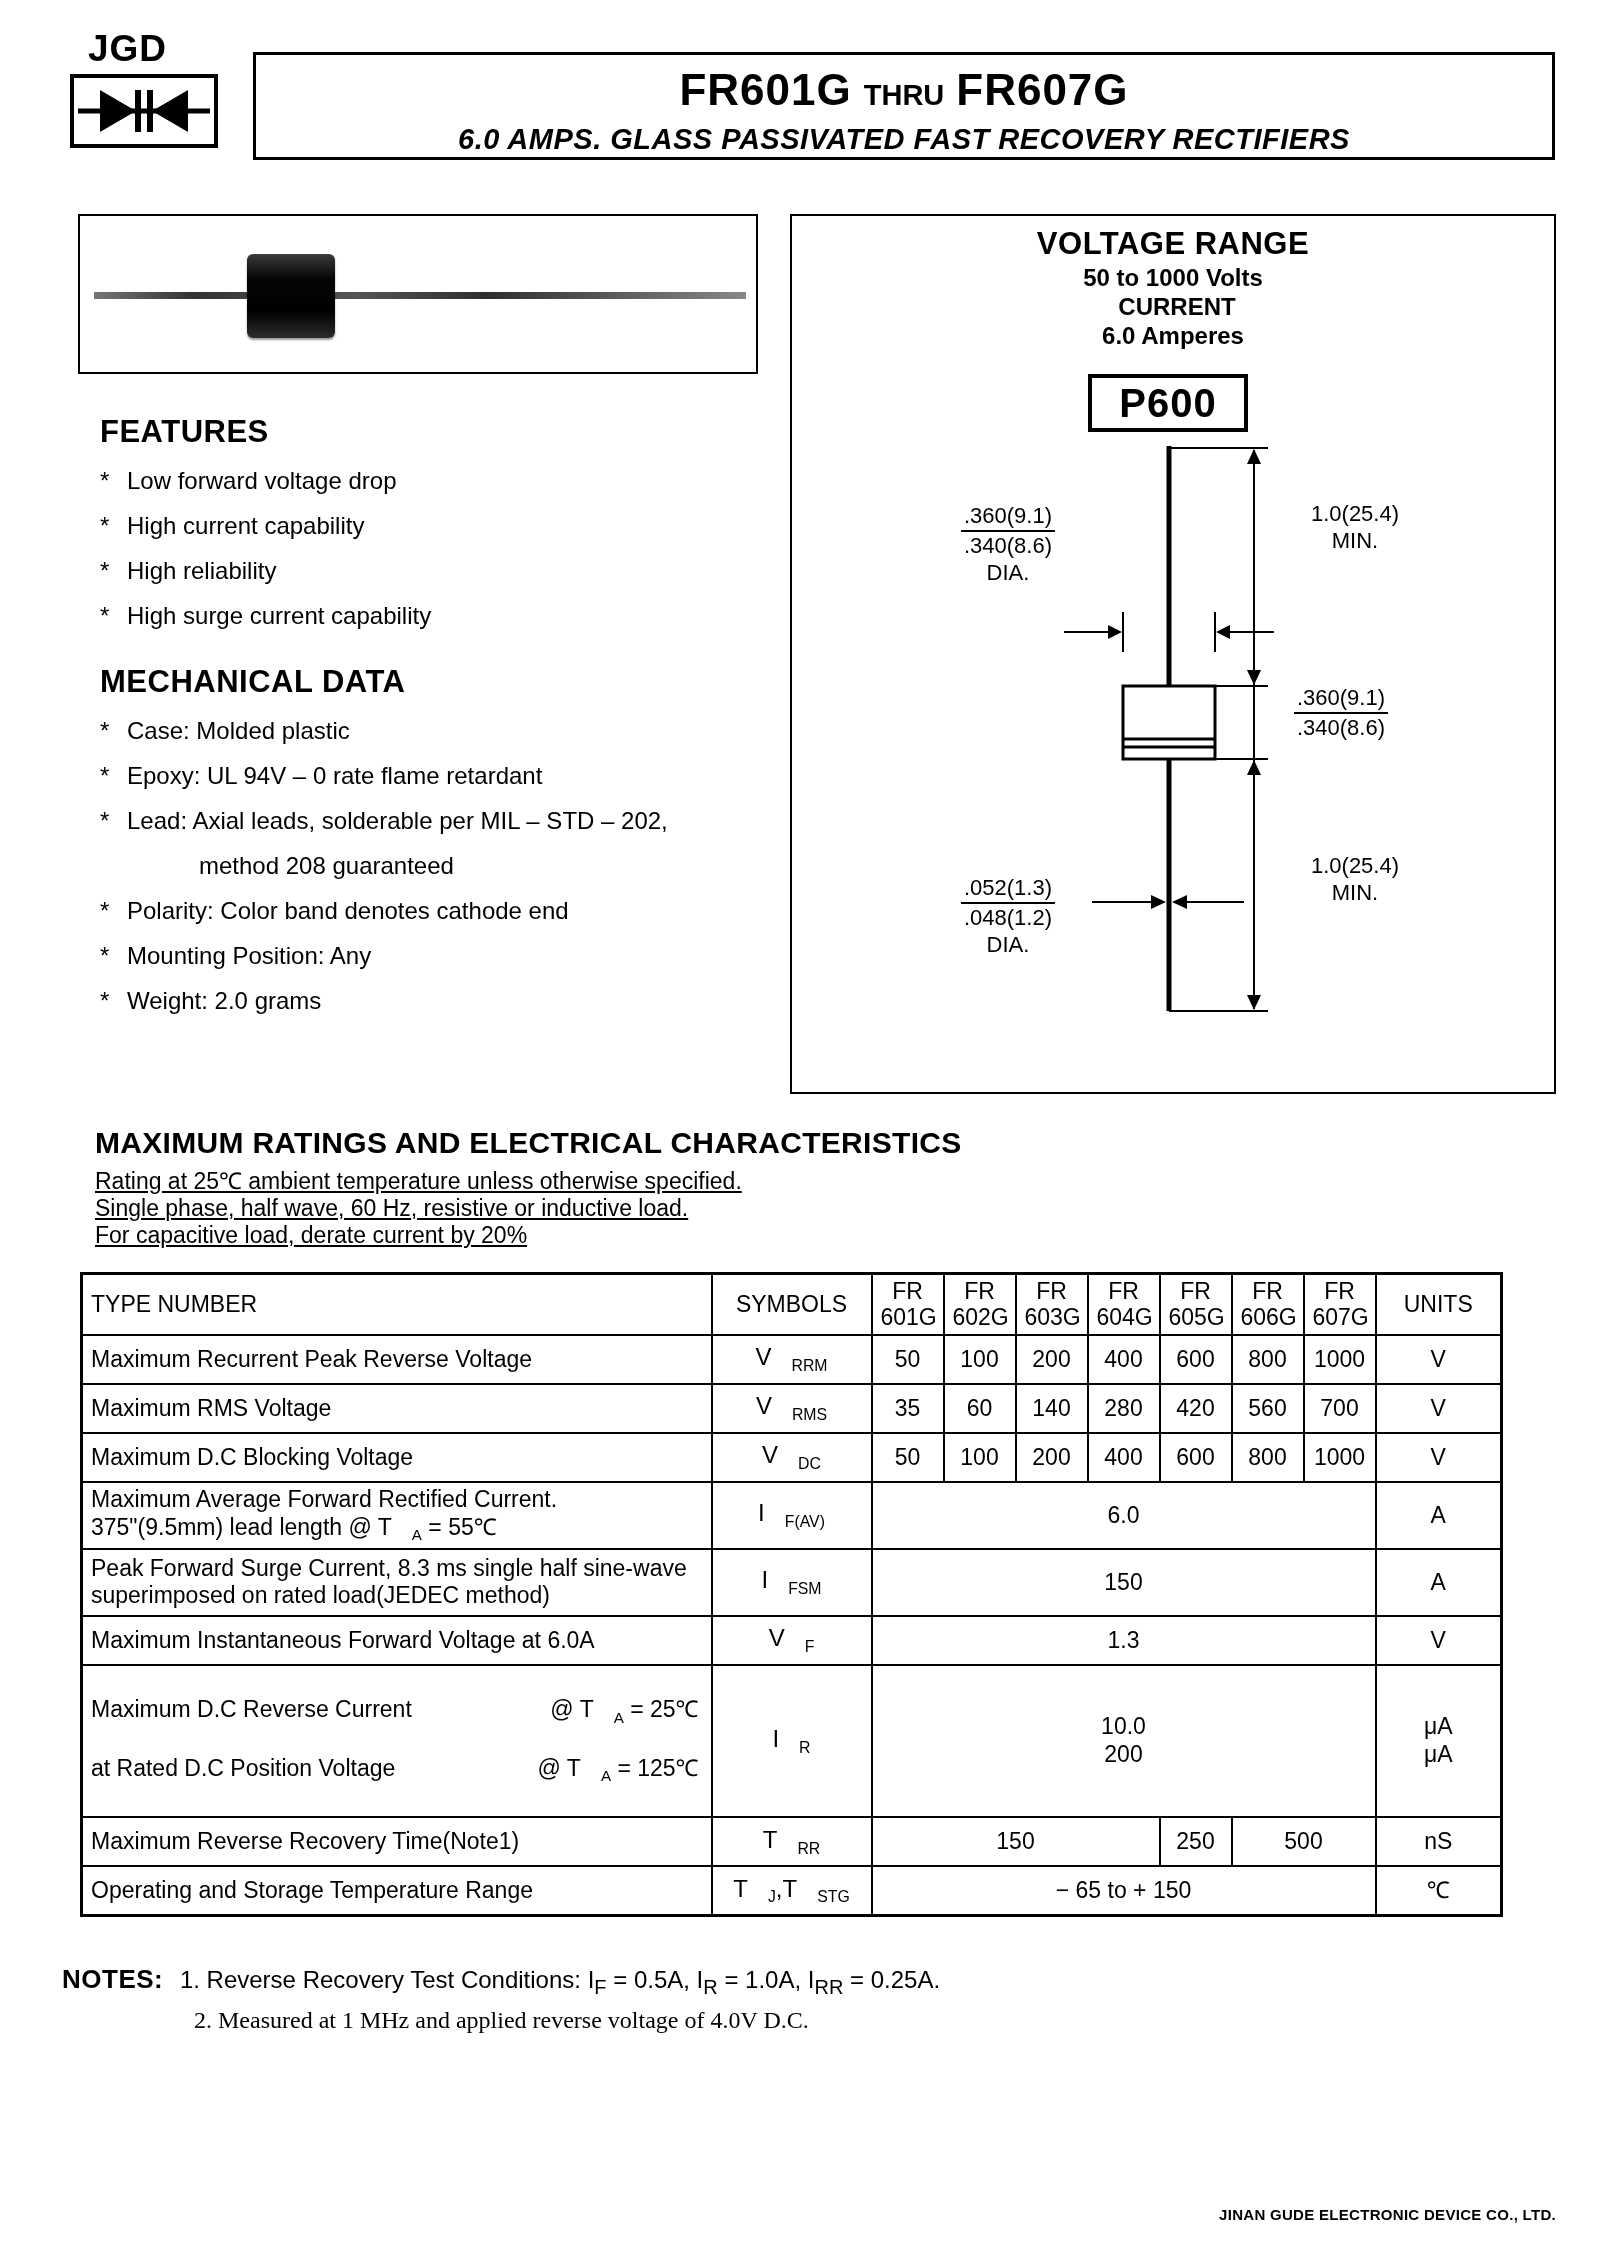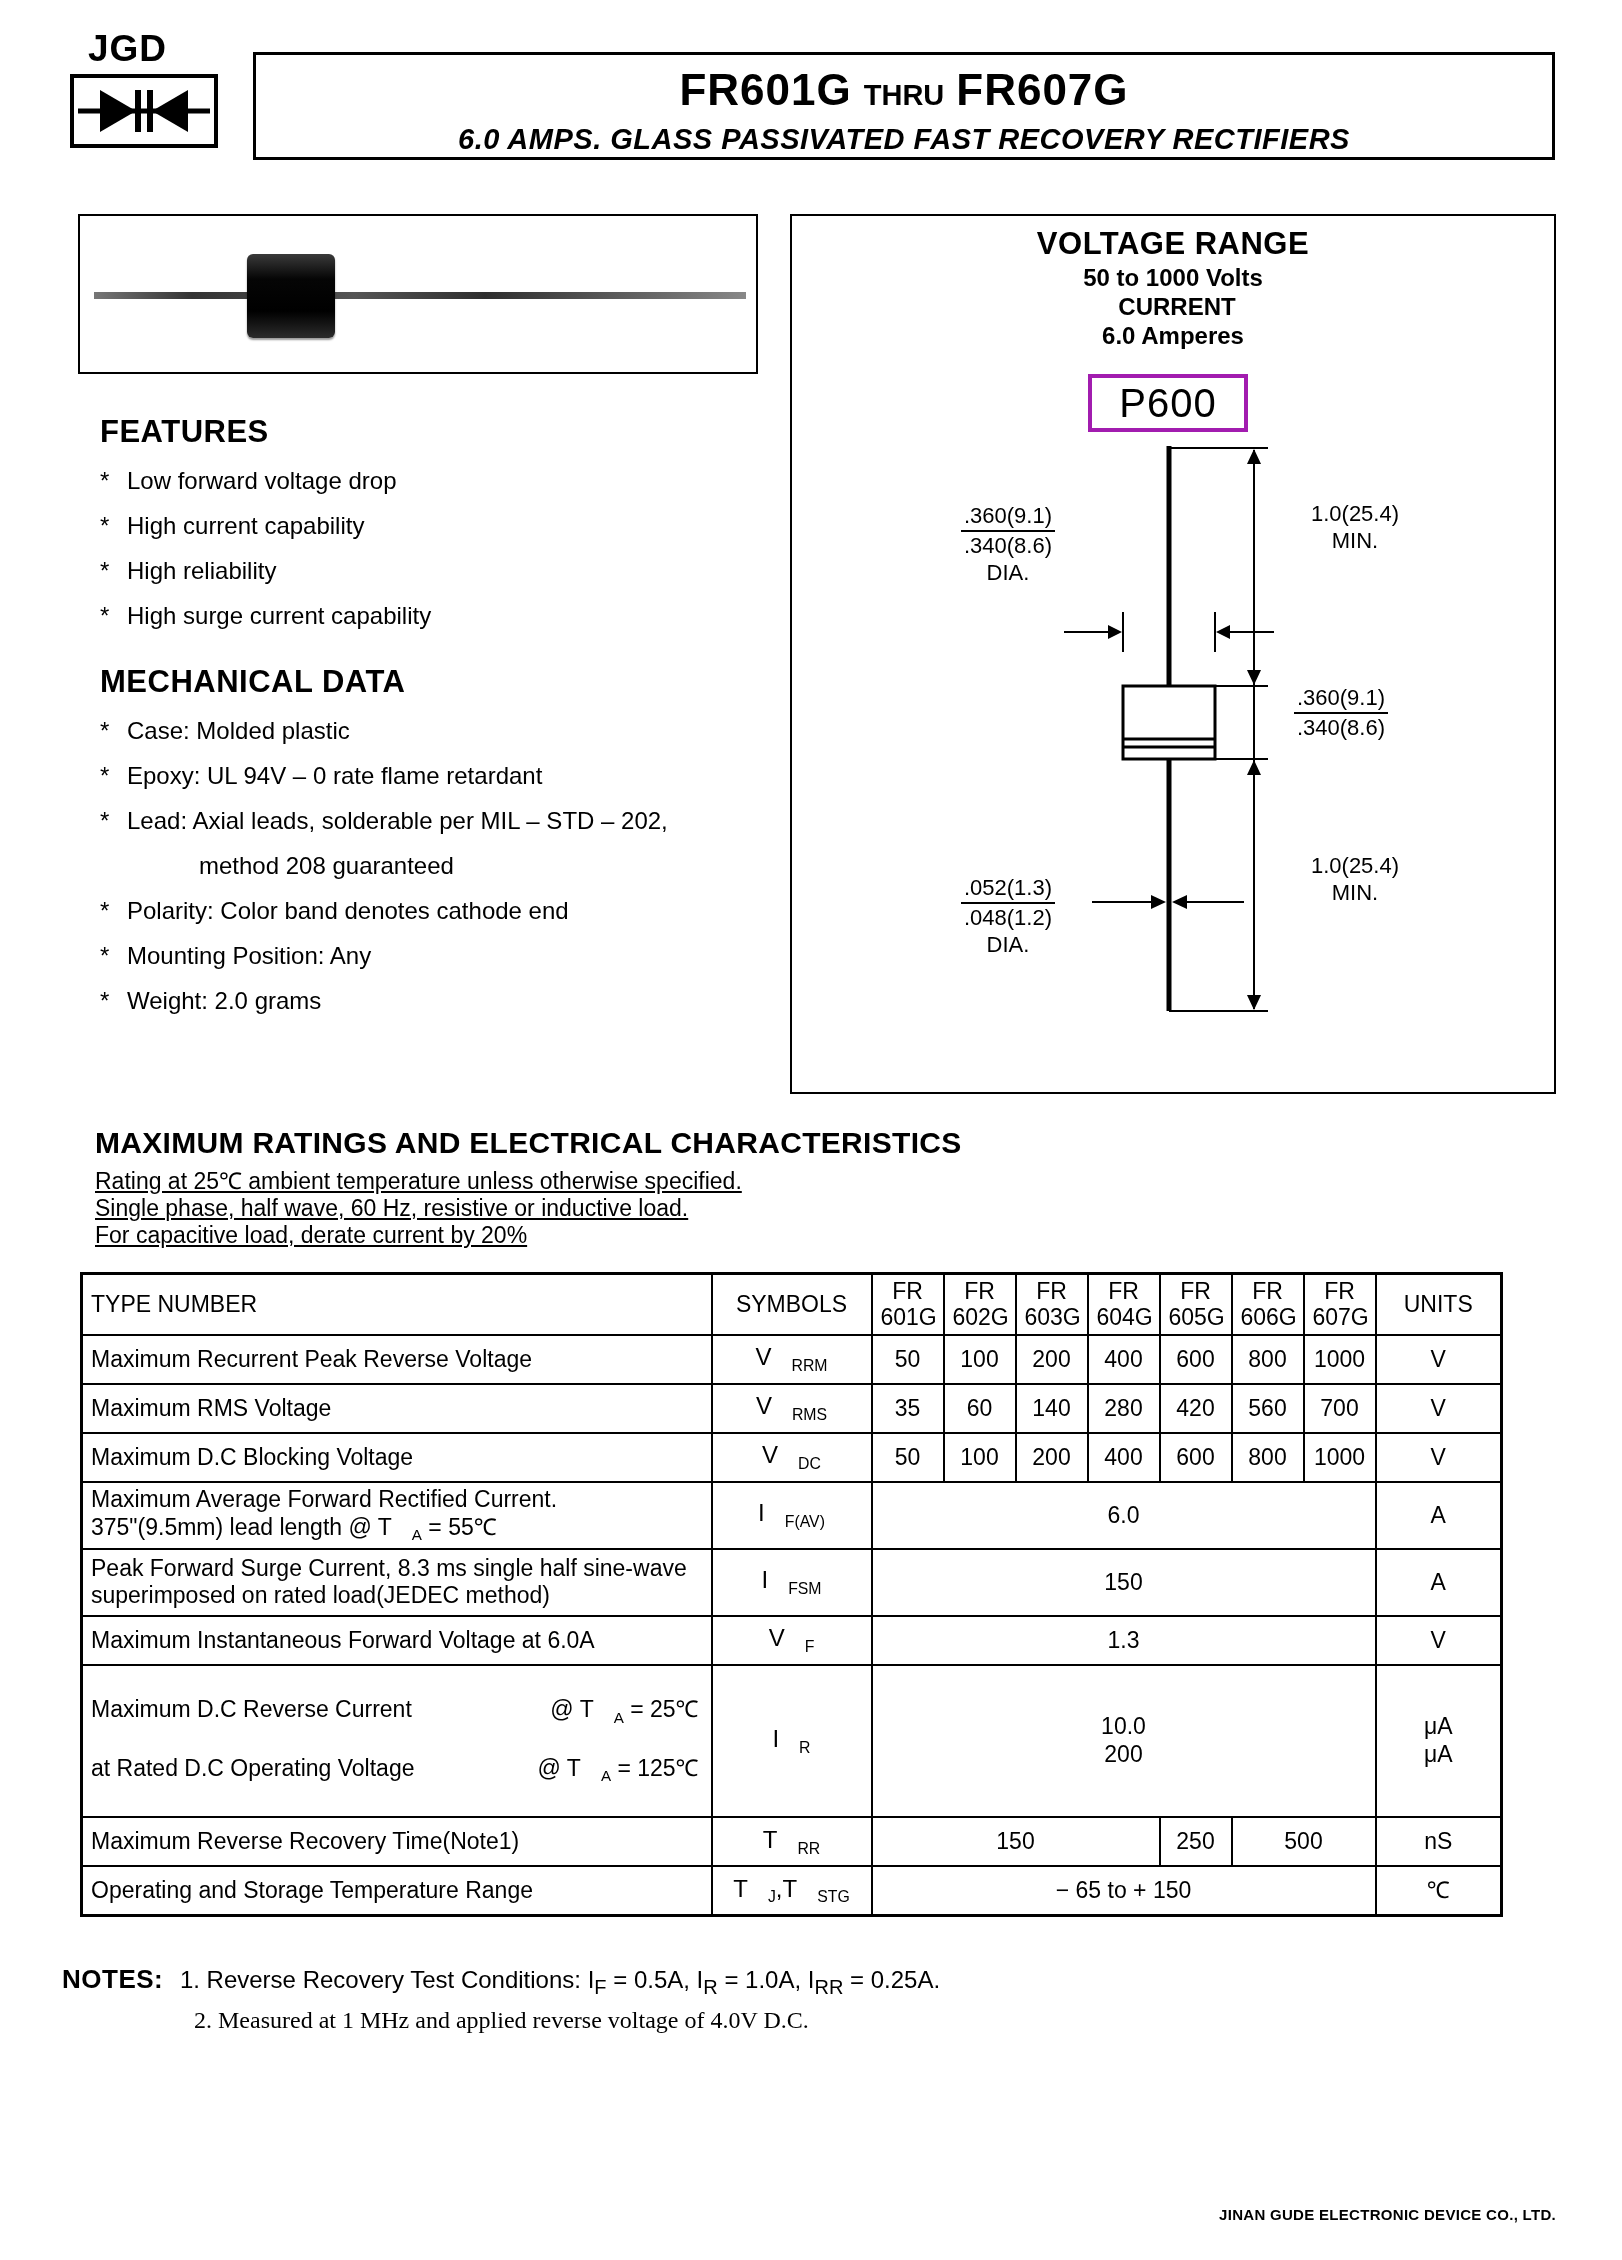--- a/index.html
+++ b/index.html
@@ -20,22 +20,22 @@
   
   .wire{position:absolute;left:14px;top:76px;width:652px;height:7px;
         background:linear-gradient(90deg,#777,#333 15%,#555 40%,#2e2e2e 60%,#666 85%,#888);}
   .dbody{position:absolute;left:167px;top:38px;width:88px;height:84px;border-radius:6px;
         background:linear-gradient(180deg,#3a3a3a,#050505 30%,#000 68%,#2c2c2c);box-shadow:0 2px 2px rgba(0,0,0,.4);}
 
   
   .ctr{left:0;right:0;text-align:center;}
   .vr-title{font-size:31px;font-weight:bold;letter-spacing:.5px;}
   .vr-line{font-size:24px;font-weight:bold;}
-  .p600-box{border:4px solid #a21caf;box-sizing:border-box;display:flex;align-items:center;justify-content:center;
-            font-size:40px;font-weight:normal;letter-spacing:1px;}
+  .p600-box{border:4px solid #000000;box-sizing:border-box;display:flex;align-items:center;justify-content:center;
+            font-size:40px;font-weight:bold;letter-spacing:1px;}
   .dimcol{font-size:22px;line-height:27px;text-align:center;}
   .dimcol .u{display:inline-block;border-bottom:2px solid #000;padding:0 3px 1px 3px;}
   .dimcol span{display:block;}
   .dimcol .u{display:inline-block;}
   .footnote{font-size:25px;text-decoration:underline;}
 
   
   .sec-title{font-size:31px;font-weight:bold;letter-spacing:.5px;}
   .bitem{display:flex;gap:13px;font-size:24px;margin-top:17px;}
   .bitem .bullet{width:14px;flex:0 0 14px;}
@@ -302,21 +302,21 @@
     </tr>
     <tr class="r-s">
       <td class="lbl">Maximum Instantaneous Forward Voltage at 6.0A</td>
       <td class="sym">V<sub>F</sub></td>
       <td class="val" colspan="7">1.3</td>
       <td class="unit">V</td>
     </tr>
     <tr class="r-t">
       <td class="lbl">
         <div class="flexline"><span>Maximum D.C Reverse Current</span><span>@ T<sub>A</sub> = 25℃</span></div>
-        <div class="flexline"><span>at Rated D.C Operating Voltage</span><span>@ T<sub>A</sub> = 125℃</span></div>
+        <div class="flexline"><span>at Rated D.C Position Voltage</span><span>@ T<sub>A</sub> = 125℃</span></div>
       </td>
       <td class="sym">I<sub>R</sub></td>
       <td class="val" colspan="7">
         <div>10.0</div>
         <div>200</div>
       </td>
       <td class="unit">
         <div>μA</div>
         <div>μA</div>
       </td>

